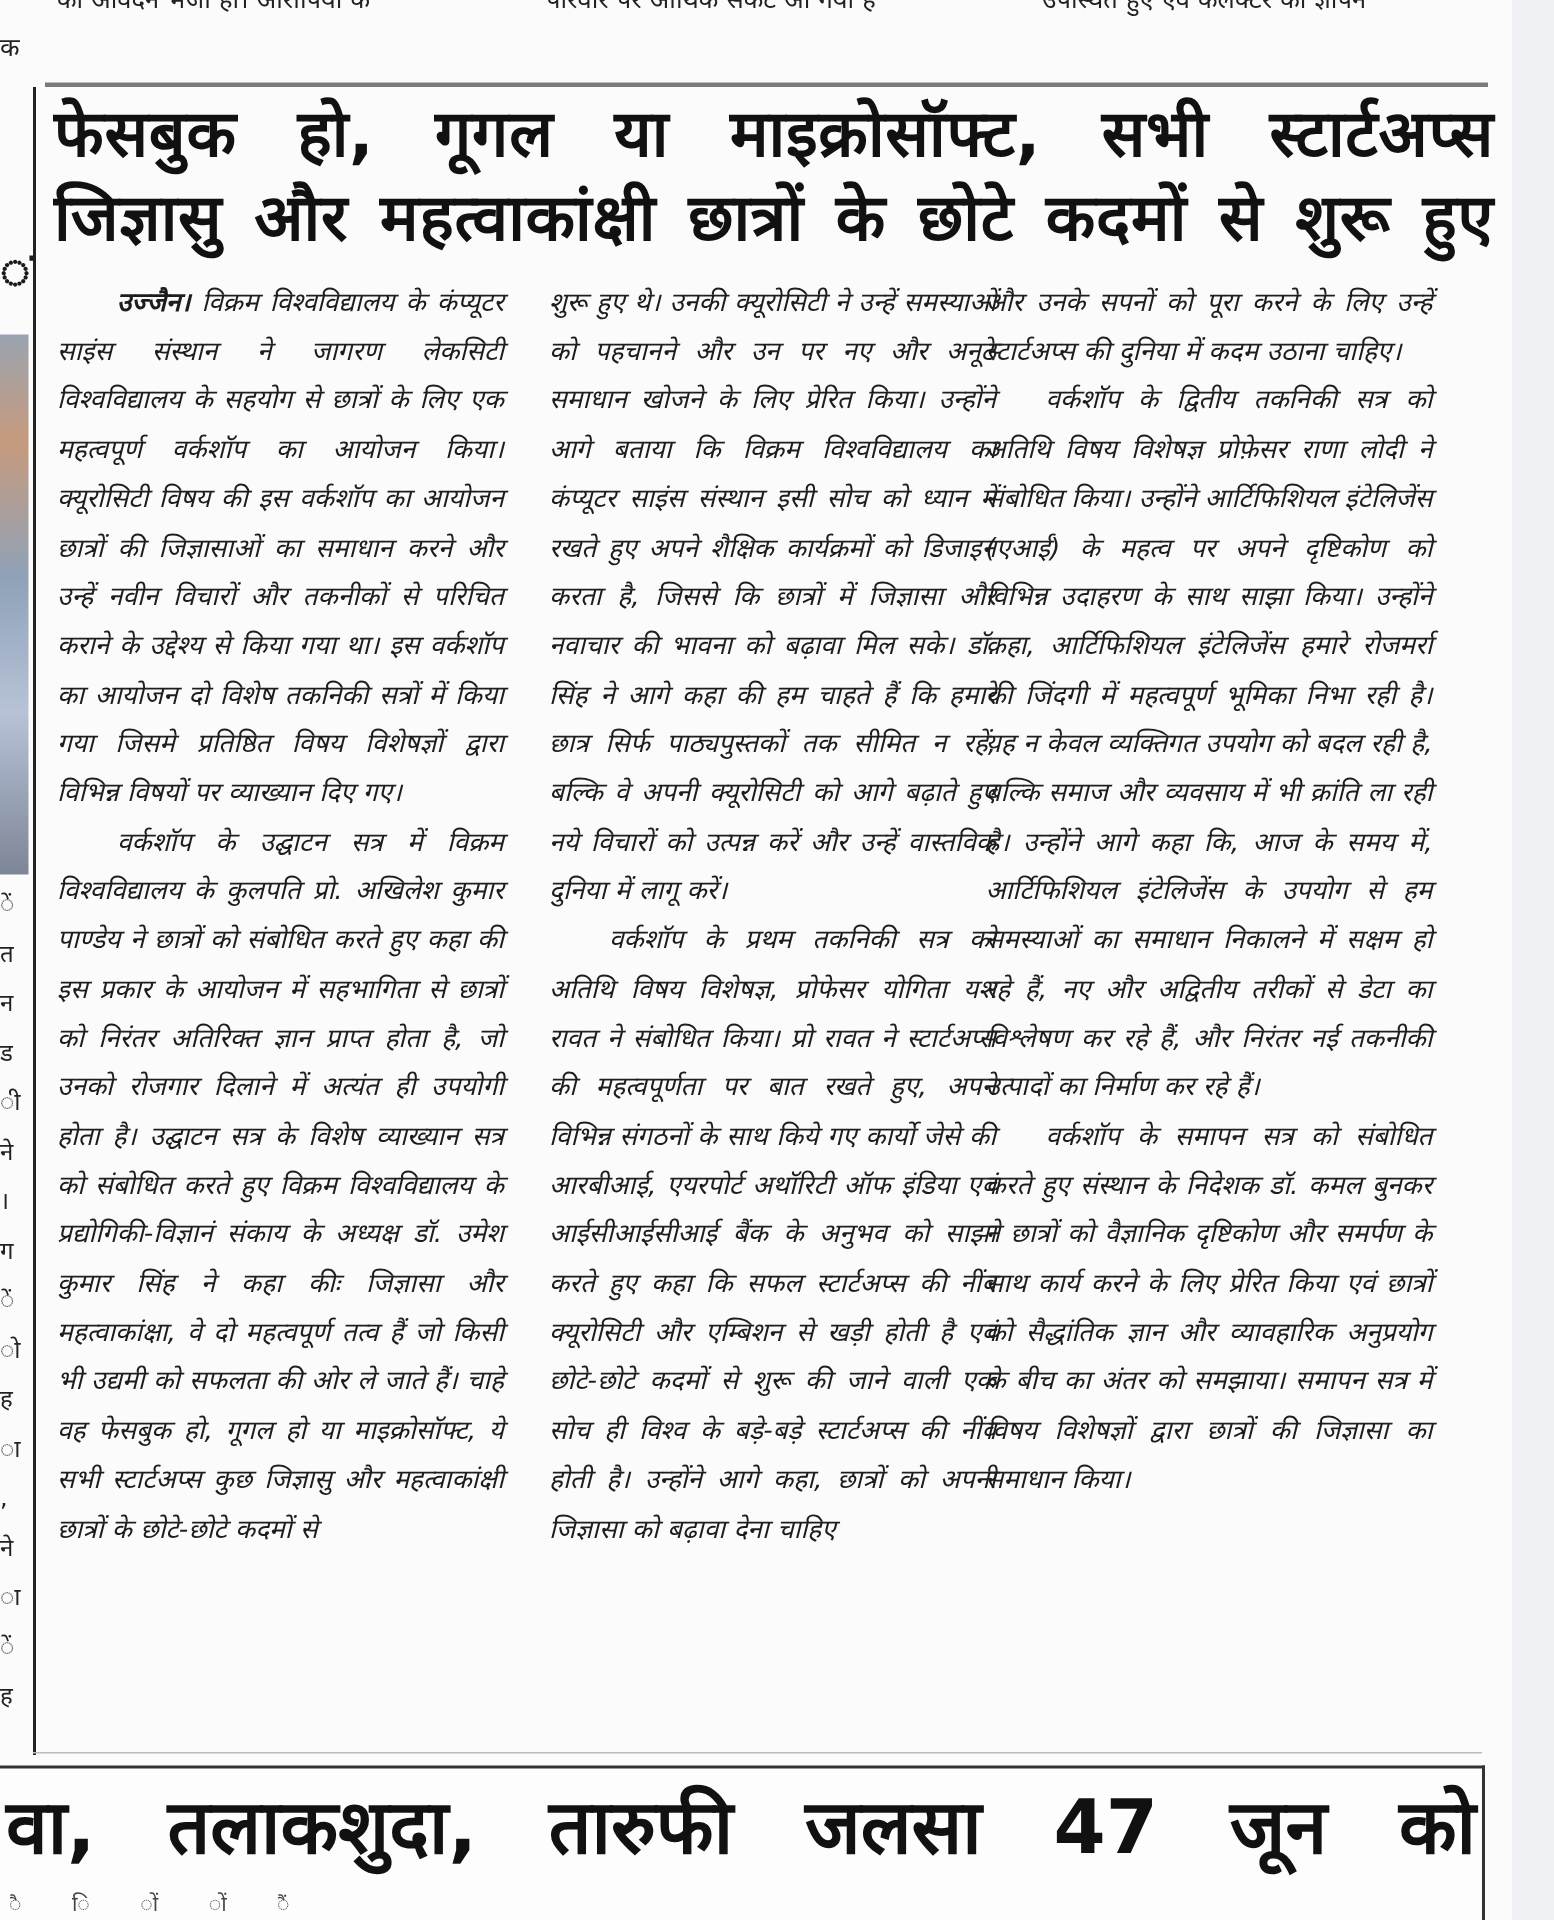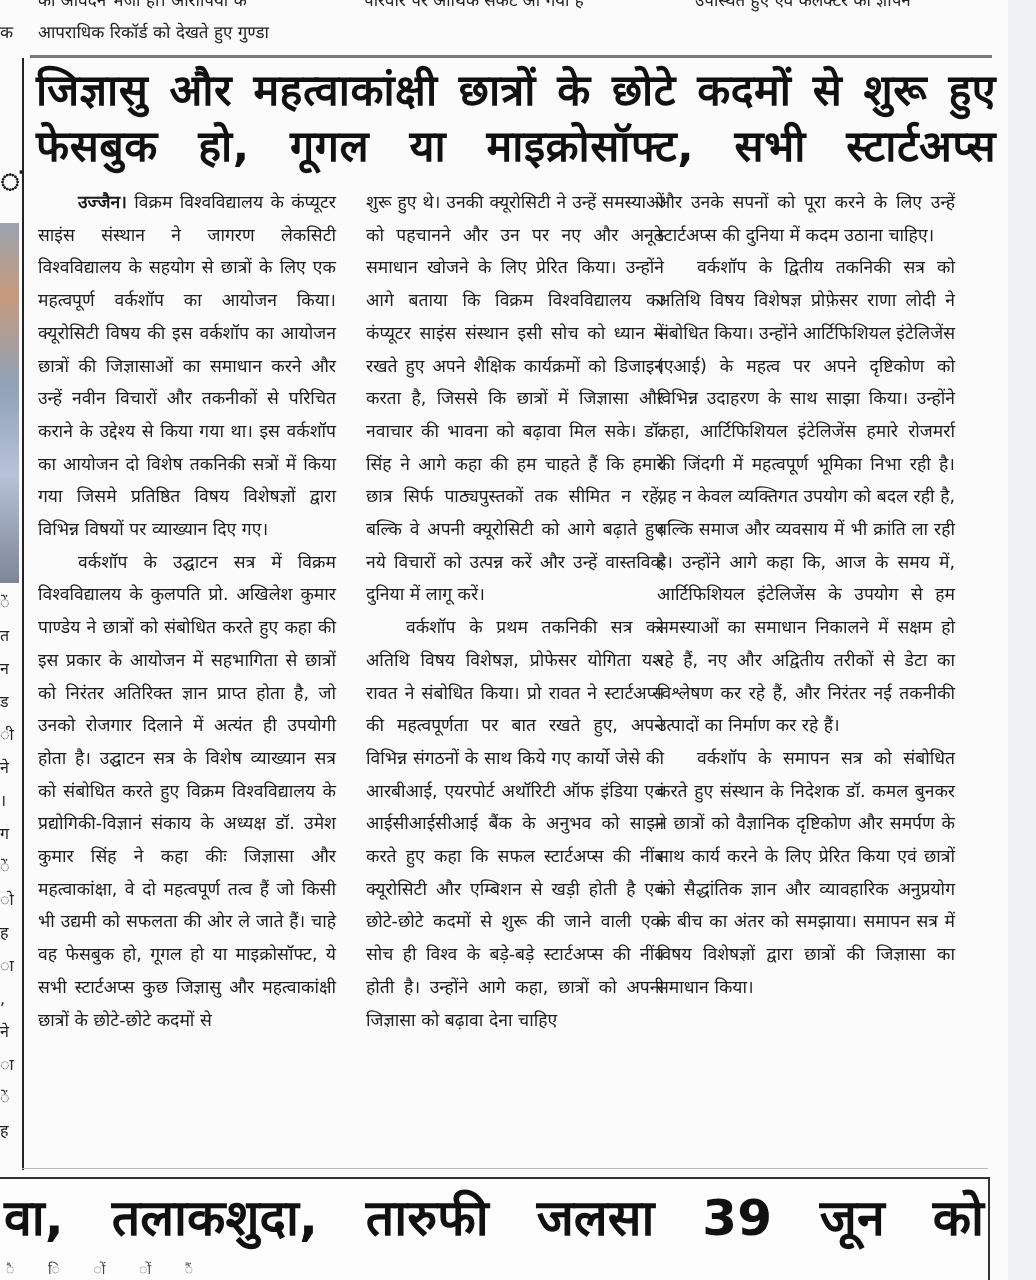--- a/index.html
+++ b/index.html
@@ -49,20 +49,21 @@
     position: absolute; left: 36px; top: 62px; width: 960px;
     font-family: "DejaVu Sans", sans-serif; font-weight: bold;
     font-size: 43px; line-height: 56px; color: #111;
     text-align: justify; text-align-last: justify; letter-spacing: 0.5px;
   }
   .headline div { white-space: nowrap; text-align: justify; text-align-last: justify; }
   
   .column {
     position: absolute; top: 186px; font-size: 17.5px; line-height: 32.7px; color: #1d1d1d;
     text-align: justify;
+    font-style: italic;
   }
   .column p { margin: 0; text-indent: 0; }
   .column p.indent { text-indent: 40px; }
   .col-1 { left: 38px; width: 298px; }
   .col-2 { left: 366px; width: 298px; }
   .col-3 { left: 657px; width: 298px; }
   .dateline { font-weight: bold; }
   
   .bottom-box {
     position: absolute; left: 0; top: 1177px; width: 988px; height: 110px;
@@ -83,21 +84,20 @@
 </style>
 </head>
 <body>
 
 <div class="page">
 
   <div class="top-strip">
     <div class="col edge">क</div>
     <div class="col c0">
       <div>का आवेदन भेजा हो। आरोपियों के</div>
-      <div>आपराधिक रिकॉर्ड को देखते हुए गुण्डा</div>
     </div>
     <div class="col c1">
       <div>परिवार पर आर्थिक संकट आ गया है</div>
     </div>
     <div class="col c2">
       <div>उपस्थित हुए एवं कलेक्टर को ज्ञापन</div>
     </div>
   </div>
 
   <div class="rule-top"></div>
@@ -120,22 +120,22 @@
     <div class="frag" style="top:924px">,</div>
     <div class="frag" style="top:957px">ने</div>
     <div class="frag" style="top:990px">ा</div>
     <div class="frag" style="top:1023px">ें</div>
     <div class="frag" style="top:1056px">ह</div>
   </div>
 
   <div class="vrule"></div>
 
   <h1 class="headline" style="margin:0;">
+    <div>फेसबुक हो, गूगल या माइक्रोसॉफ्ट, सभी स्टार्टअप्स</div>
     <div>जिज्ञासु और महत्वाकांक्षी छात्रों के छोटे कदमों से शुरू हुए</div>
-    <div>फेसबुक हो, गूगल या माइक्रोसॉफ्ट, सभी स्टार्टअप्स</div>
   </h1>
 
   <div class="column col-1">
     <p class="indent"><span class="dateline">उज्जैन।</span> <span>विक्रम विश्वविद्यालय के कंप्यूटर साइंस संस्थान ने जागरण लेकसिटी विश्वविद्यालय के सहयोग से छात्रों के लिए एक महत्वपूर्ण वर्कशॉप का आयोजन किया। क्यूरोसिटी विषय की इस वर्कशॉप का आयोजन छात्रों की जिज्ञासाओं का समाधान करने और उन्हें नवीन विचारों और तकनीकों से परिचित कराने के उद्देश्य से किया गया था। इस वर्कशॉप का आयोजन दो विशेष तकनिकी सत्रों में किया गया जिसमे प्रतिष्ठित विषय विशेषज्ञों द्वारा विभिन्न विषयों पर व्याख्यान दिए गए।</span></p>
     <p class="indent">वर्कशॉप के उद्घाटन सत्र में विक्रम विश्वविद्यालय के कुलपति प्रो. अखिलेश कुमार पाण्डेय ने छात्रों को संबोधित करते हुए कहा की इस प्रकार के आयोजन में सहभागिता से छात्रों को निरंतर अतिरिक्त ज्ञान प्राप्त होता है, जो उनको रोजगार दिलाने में अत्यंत ही उपयोगी होता है। उद्घाटन सत्र के विशेष व्याख्यान सत्र को संबोधित करते हुए विक्रम विश्वविद्यालय के प्रद्योगिकी-विज्ञानं संकाय के अध्यक्ष डॉ. उमेश कुमार सिंह ने कहा कीः जिज्ञासा और महत्वाकांक्षा, वे दो महत्वपूर्ण तत्व हैं जो किसी भी उद्यमी को सफलता की ओर ले जाते हैं। चाहे वह फेसबुक हो, गूगल हो या माइक्रोसॉफ्ट, ये सभी स्टार्टअप्स कुछ जिज्ञासु और महत्वाकांक्षी छात्रों के छोटे-छोटे कदमों से</p>
   </div>
 
   <div class="column col-2">
     <p>शुरू हुए थे। उनकी क्यूरोसिटी ने उन्हें समस्याओं को पहचानने और उन पर नए और अनूठे समाधान खोजने के लिए प्रेरित किया। उन्होंने आगे बताया कि विक्रम विश्वविद्यालय का कंप्यूटर साइंस संस्थान इसी सोच को ध्यान में रखते हुए अपने शैक्षिक कार्यक्रमों को डिजाइन करता है, जिससे कि छात्रों में जिज्ञासा और नवाचार की भावना को बढ़ावा मिल सके। डॉ. सिंह ने आगे कहा की हम चाहते हैं कि हमारे छात्र सिर्फ पाठ्यपुस्तकों तक सीमित न रहें, बल्कि वे अपनी क्यूरोसिटी को आगे बढ़ाते हुए नये विचारों को उत्पन्न करें और उन्हें वास्तविक दुनिया में लागू करें।</p>
     <p class="indent">वर्कशॉप के प्रथम तकनिकी सत्र को अतिथि विषय विशेषज्ञ, प्रोफेसर योगिता यश रावत ने संबोधित किया। प्रो रावत ने स्टार्टअप्स की महत्वपूर्णता पर बात रखते हुए, अपने विभिन्न संगठनों के साथ किये गए कार्यो जेसे की आरबीआई, एयरपोर्ट अथॉरिटी ऑफ इंडिया एवं आईसीआईसीआई बैंक के अनुभव को साझा करते हुए कहा कि सफल स्टार्टअप्स की नींव क्यूरोसिटी और एम्बिशन से खड़ी होती है एवं छोटे-छोटे कदमों से शुरू की जाने वाली एक सोच ही विश्व के बड़े-बड़े स्टार्टअप्स की नींव होती है। उन्होंने आगे कहा, छात्रों को अपनी जिज्ञासा को बढ़ावा देना चाहिए</p>
@@ -143,18 +143,18 @@
 
   <div class="column col-3">
     <p>और उनके सपनों को पूरा करने के लिए उन्हें स्टार्टअप्स की दुनिया में कदम उठाना चाहिए।</p>
     <p class="indent">वर्कशॉप के द्वितीय तकनिकी सत्र को अतिथि विषय विशेषज्ञ प्रोफ़ेसर राणा लोदी ने संबोधित किया। उन्होंने आर्टिफिशियल इंटेलिजेंस (एआई) के महत्व पर अपने दृष्टिकोण को विभिन्न उदाहरण के साथ साझा किया। उन्होंने कहा, आर्टिफिशियल इंटेलिजेंस हमारे रोजमर्रा की जिंदगी में महत्वपूर्ण भूमिका निभा रही है। यह न केवल व्यक्तिगत उपयोग को बदल रही है, बल्कि समाज और व्यवसाय में भी क्रांति ला रही है। उन्होंने आगे कहा कि, आज के समय में, आर्टिफिशियल इंटेलिजेंस के उपयोग से हम समस्याओं का समाधान निकालने में सक्षम हो रहे हैं, नए और अद्वितीय तरीकों से डेटा का विश्लेषण कर रहे हैं, और निरंतर नई तकनीकी उत्पादों का निर्माण कर रहे हैं।</p>
     <p class="indent">वर्कशॉप के समापन सत्र को संबोधित करते हुए संस्थान के निदेशक डॉ. कमल बुनकर ने छात्रों को वैज्ञानिक दृष्टिकोण और समर्पण के साथ कार्य करने के लिए प्रेरित किया एवं छात्रों को सैद्धांतिक ज्ञान और व्यावहारिक अनुप्रयोग के बीच का अंतर को समझाया। समापन सत्र में विषय विशेषज्ञों द्वारा छात्रों की जिज्ञासा का समाधान किया।</p>
   </div>
 
   <div class="rule-mid"></div>
 
   <div class="bottom-box">
-    <div class="bottom-headline">वा, तलाकशुदा, तारुफी जलसा 39 जून को</div>
+    <div class="bottom-headline">वा, तलाकशुदा, तारुफी जलसा 47 जून को</div>
     <div class="bottom-frag">ै ि ों ों ैं</div>
   </div>
 </div>
 
 <div class="right-margin"></div>
 
 </body></html>

